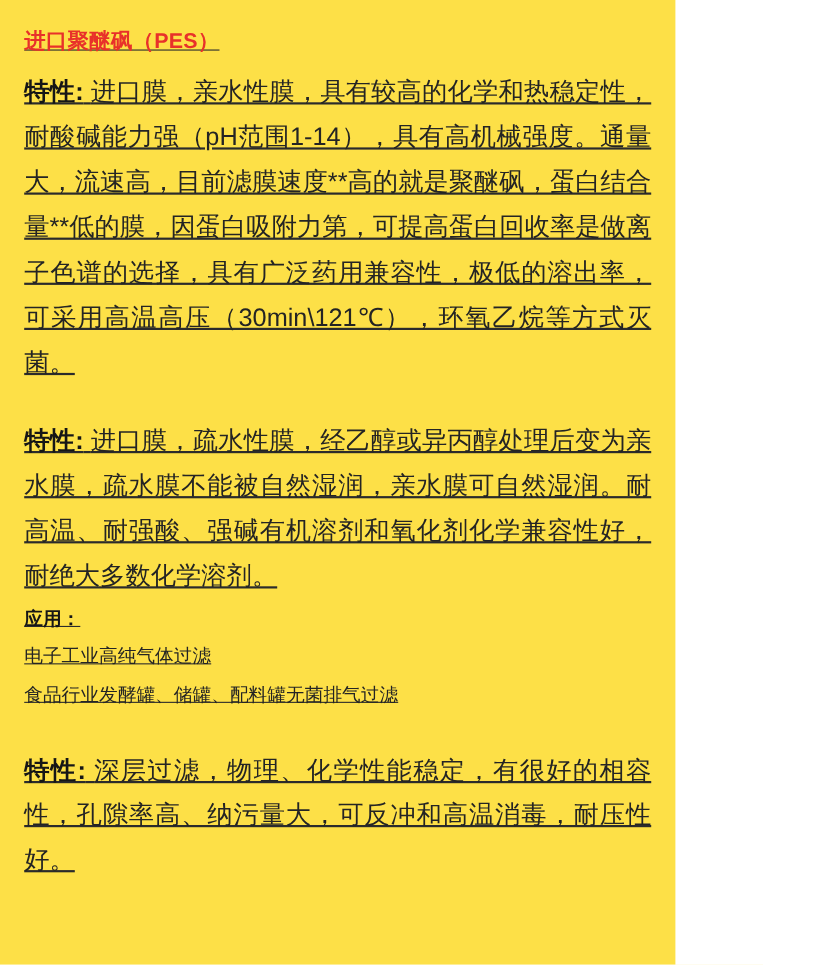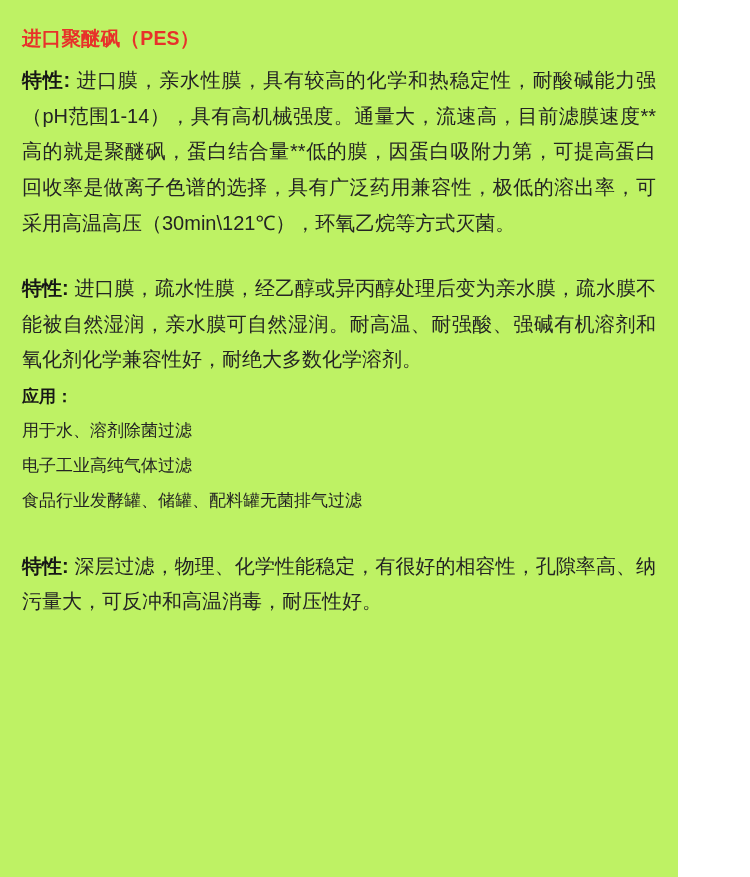--- a/index.html
+++ b/index.html
@@ -7,42 +7,43 @@
     padding: 0;
     background: #ffffff;
   }
   body {
     width: 750px;
     min-height: 877px;
     font-family: "Liberation Sans", sans-serif;
     color: #2b2b2b;
   }
   .page {
-    width: 678px;
+    width: 614px;
     min-height: 877px;
     box-sizing: border-box;
     padding: 24px 22px 10px 22px;
-    background: #bef264;
+    background: #fde047;
+    text-decoration: underline;
   }
   .section {
     margin-bottom: 30px;
   }
   .section:last-child {
     margin-bottom: 0;
   }
   .section-title {
     color: #e8312a;
     font-size: 19.5px;
     font-weight: bold;
     line-height: 1.5;
     margin: 0 0 10px 0;
     letter-spacing: 0.2px;
   }
   .para {
-    font-size: 20px;
+    font-size: 23px;
     line-height: 1.78;
     margin: 0 0 2px 0;
     text-align: justify;
     color: #242424;
   }
   .lbl {
     font-weight: bold;
     color: #161616;
   }
   .block-label {
@@ -70,21 +71,20 @@
 
   <div class="section">
     <h2 class="section-title">进口聚醚砜（PES）</h2>
     <p class="para"><span class="lbl">特性:</span> <span>进口膜，亲水性膜，具有较高的化学和热稳定性，耐酸碱能力强（pH范围1-14），具有高机械强度。通量大，流速高，目前滤膜速度**高的就是聚醚砜，蛋白结合量**低的膜，因蛋白吸附力第，可提高蛋白回收率是做离子色谱的选择，具有广泛药用兼容性，极低的溶出率，可采用高温高压（30min\121℃），环氧乙烷等方式灭菌。</span></p>
   </div>
 
   <div class="section">
     <p class="para"><span class="lbl">特性:</span> <span>进口膜，疏水性膜，经乙醇或异丙醇处理后变为亲水膜，疏水膜不能被自然湿润，亲水膜可自然湿润。耐高温、耐强酸、强碱有机溶剂和氧化剂化学兼容性好，耐绝大多数化学溶剂。</span></p>
     <div class="block-label">应用：</div>
     <ul class="list">
-      <li>用于水、溶剂除菌过滤</li>
       <li>电子工业高纯气体过滤</li>
       <li>食品行业发酵罐、储罐、配料罐无菌排气过滤</li>
     </ul>
   </div>
 
   <div class="section">
     <p class="para"><span class="lbl">特性:</span> <span>深层过滤，物理、化学性能稳定，有很好的相容性，孔隙率高、纳污量大，可反冲和高温消毒，耐压性好。</span></p>
   </div>
 
 </div>

